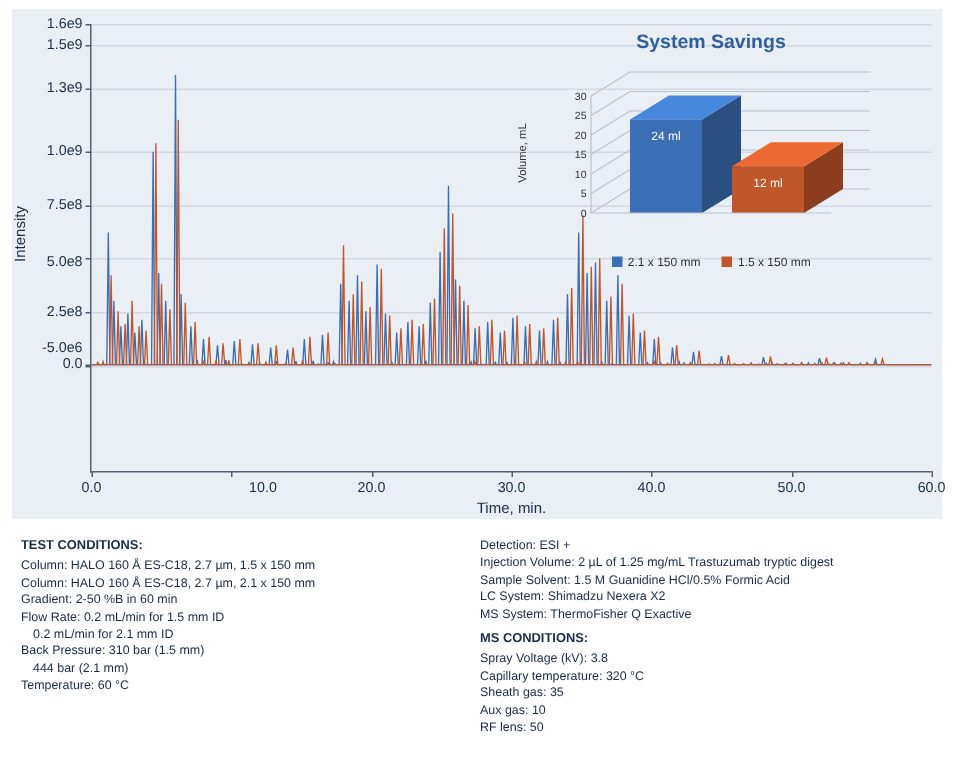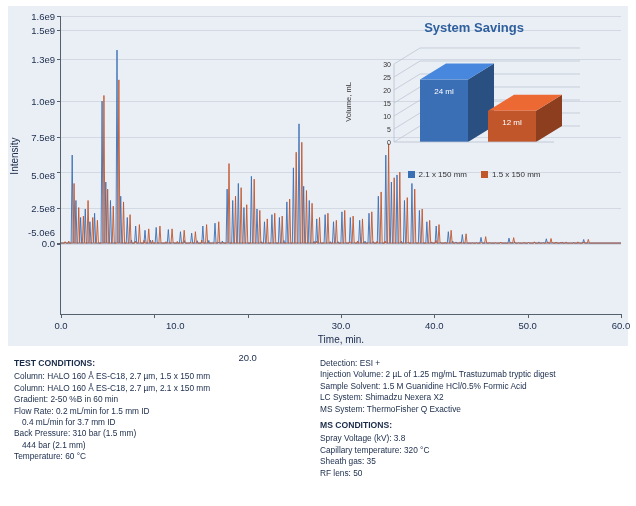--- a/index.html
+++ b/index.html
@@ -123,21 +123,21 @@
           <div class="gridline" style="top: 227.757px;"></div>
           <div class="ytick-mark" style="top: 227.757px;"></div>
           <div class="ytick-label" style="top: 216px;">-5.0e6</div>
         </div>
       <div id="x-axis">
           <div class="xtick-mark" style="left: 0px;"></div>
           <div class="xtick-label" style="left: 0px;">0.0</div>
           <div class="xtick-mark" style="left: 93.3333px;"></div>
           <div class="xtick-label" style="left: 93.3333px; margin-left: 21px;">10.0</div>
           <div class="xtick-mark" style="left: 186.667px;"></div>
-          <div class="xtick-label" style="left: 186.667px; margin-top: 32px;">20.0</div>
+          <div class="xtick-label" style="left: 186.667px;">20.0</div>
           <div class="xtick-mark" style="left: 280px;"></div>
           <div class="xtick-label" style="left: 280px;">30.0</div>
           <div class="xtick-mark" style="left: 373.333px;"></div>
           <div class="xtick-label" style="left: 373.333px;">40.0</div>
           <div class="xtick-mark" style="left: 466.667px;"></div>
           <div class="xtick-label" style="left: 466.667px;">50.0</div>
           <div class="xtick-mark" style="left: 560px;"></div>
           <div class="xtick-label" style="left: 560px;">60.0</div>
         </div>
       <svg class="trace" id="trace-svg" viewBox="0 0 560 298" preserveAspectRatio="none">
@@ -195,38 +195,39 @@
   </div>
 
   <div class="conditions">
     <div class="col-left">
       <div class="sect-head">TEST CONDITIONS:</div>
       <div id="test-lines">
           <div class="ln">Column: HALO 160 Å ES-C18, 2.7 µm, 1.5 x 150 mm</div>
           <div class="ln">Column: HALO 160 Å ES-C18, 2.7 µm, 2.1 x 150 mm</div>
           <div class="ln">Gradient: 2-50 %B in 60 min</div>
           <div class="ln">Flow Rate: 0.2 mL/min for 1.5 mm ID</div>
-          <div class="ln ind">0.4 mL/min for 3.7 mm ID</div>
+          <div class="ln ind">0.2 mL/min for 2.1 mm ID</div>
           <div class="ln">Back Pressure: 310 bar (1.5 mm)</div>
           <div class="ln ind">444 bar (2.1 mm)</div>
           <div class="ln">Temperature: 60 °C</div>
         </div>
     </div>
     <div class="col-right">
       <div id="detection-lines">
           <div class="ln">Detection: ESI +</div>
           <div class="ln">Injection Volume: 2 µL of 1.25 mg/mL Trastuzumab tryptic digest</div>
           <div class="ln">Sample Solvent: 1.5 M Guanidine HCl/0.5% Formic Acid</div>
           <div class="ln">LC System: Shimadzu Nexera X2</div>
           <div class="ln">MS System: ThermoFisher Q Exactive</div>
         </div>
       <div class="gap"></div>
       <div class="sect-head">MS CONDITIONS:</div>
       <div id="ms-lines">
           <div class="ln">Spray Voltage (kV): 3.8</div>
           <div class="ln">Capillary temperature: 320 °C</div>
           <div class="ln">Sheath gas: 35</div>
+          <div class="ln">Aux gas: 10</div>
           <div class="ln">RF lens: 50</div>
         </div>
     </div>
   </div>
 
 </div>
 
 </body></html>

